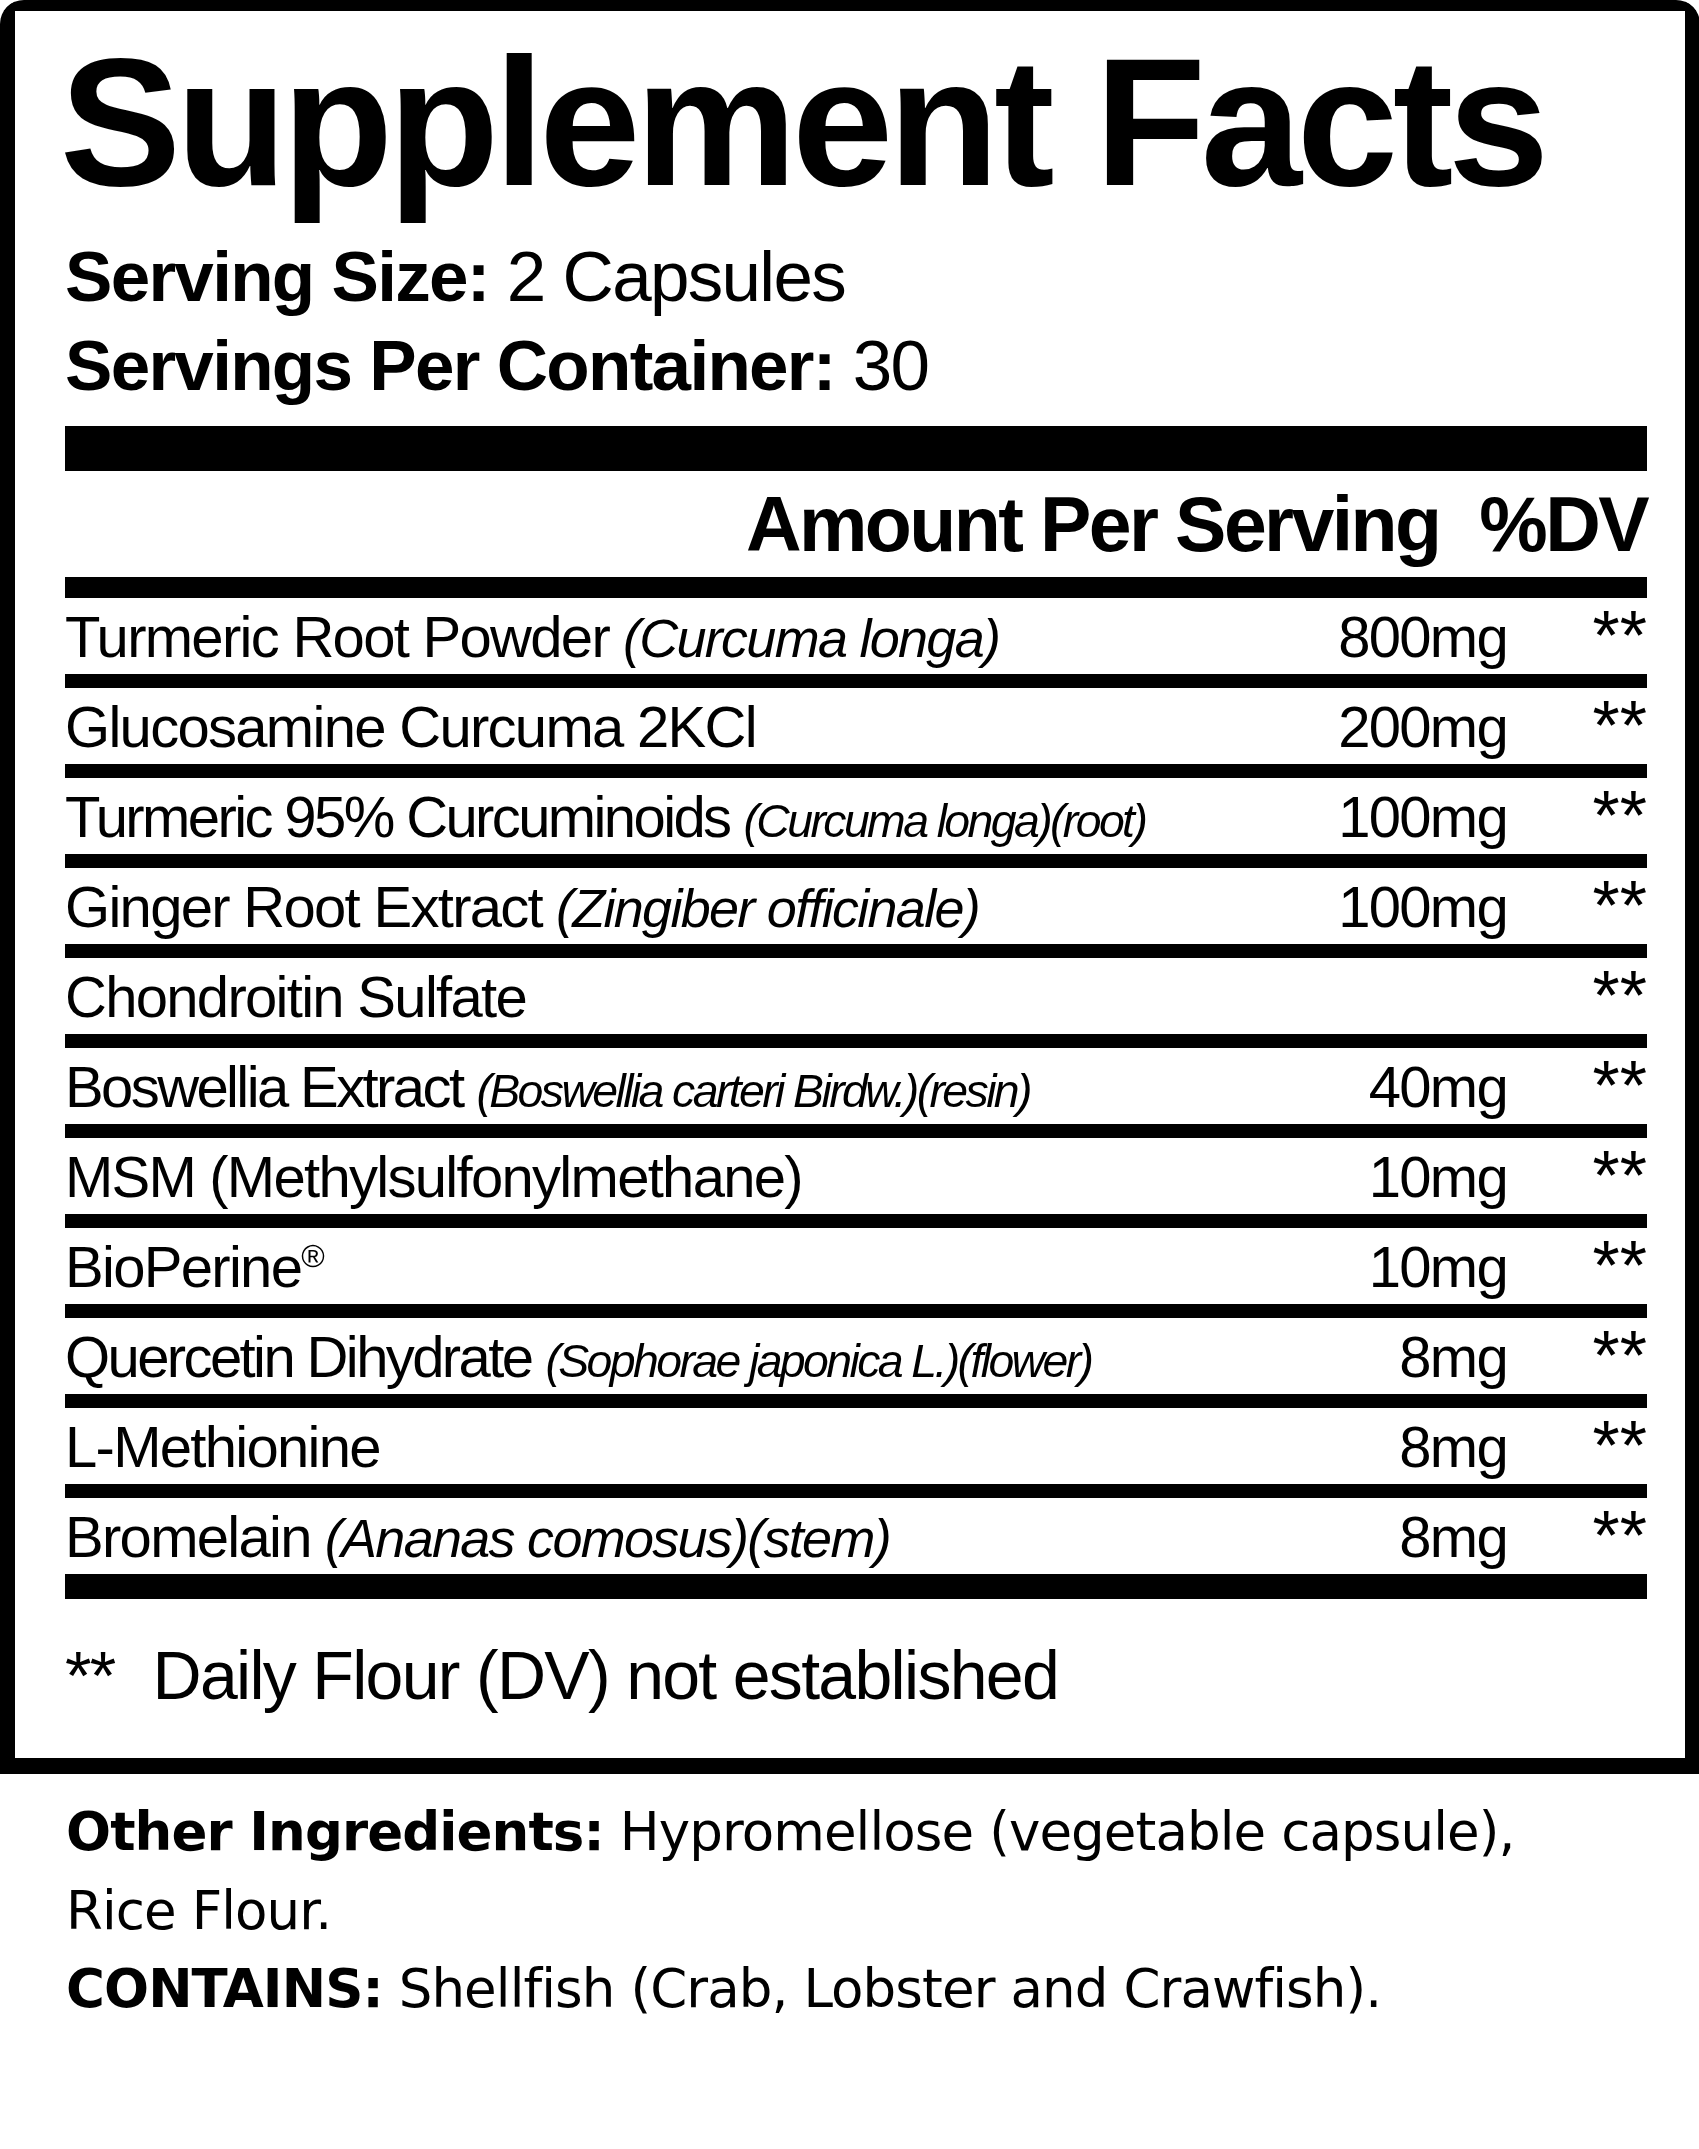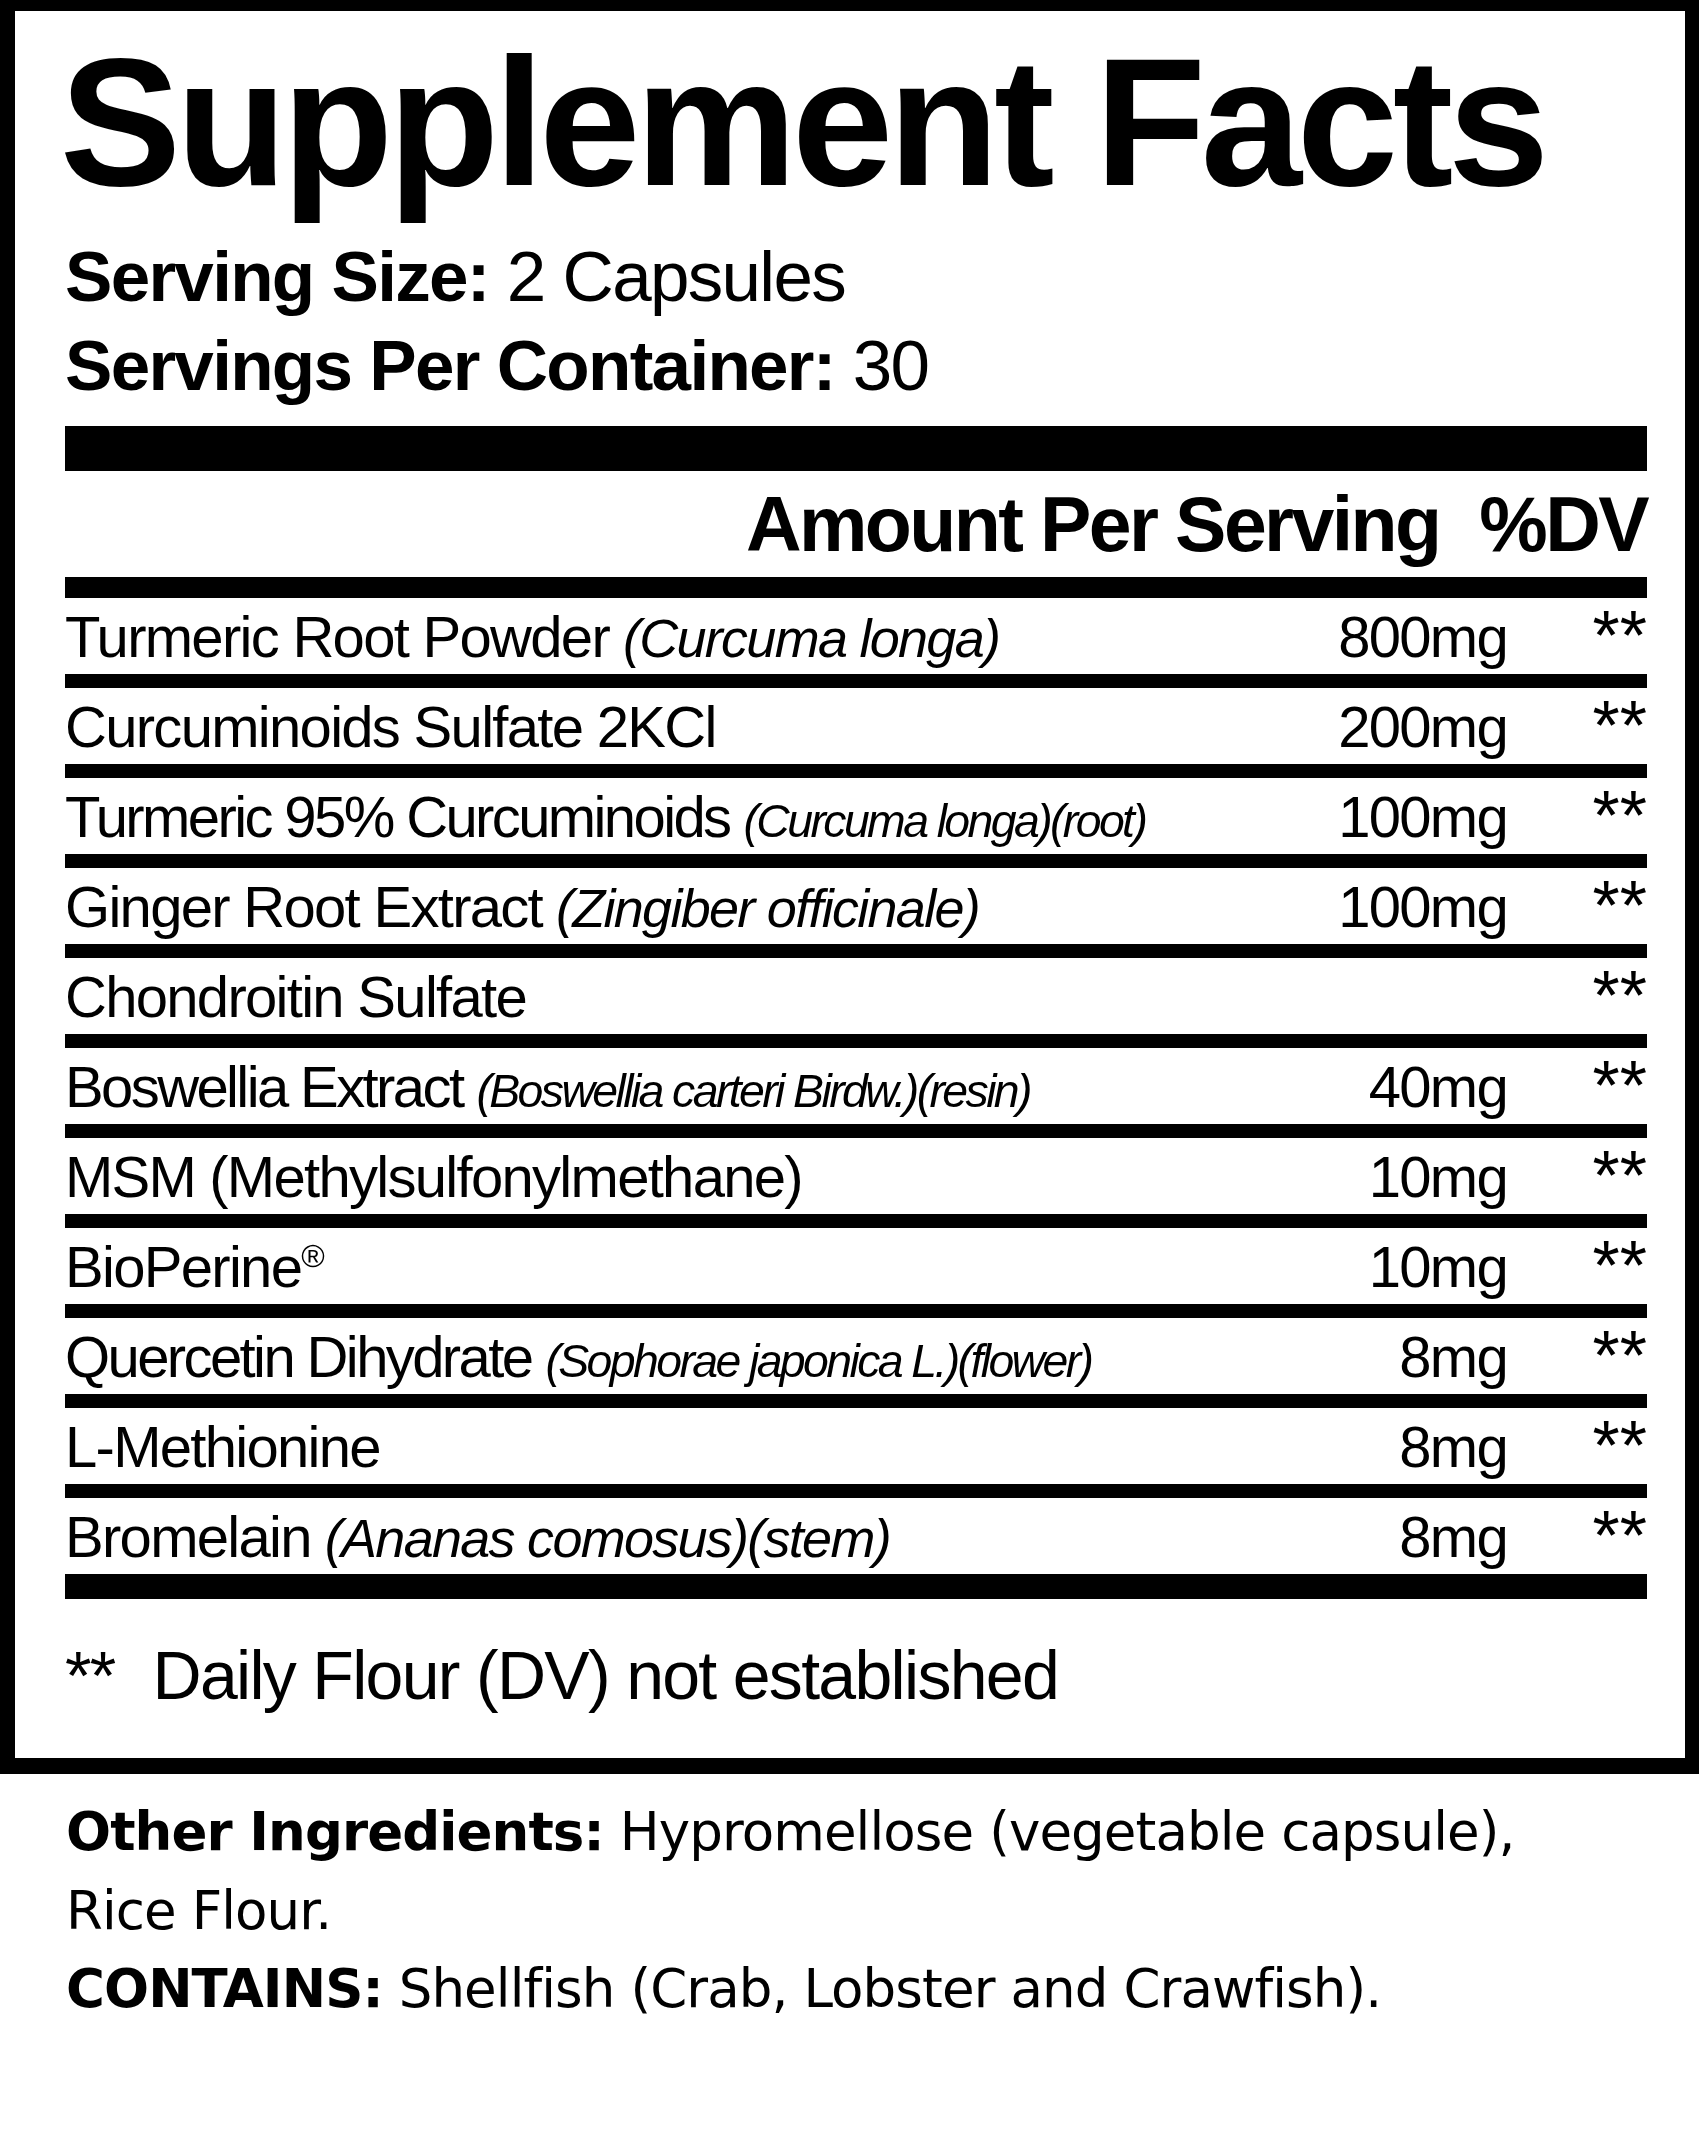--- a/index.html
+++ b/index.html
@@ -1,18 +1,18 @@
 <!DOCTYPE html>
 <html style="font-size:14px"><head>
 <meta charset="utf-8">
 <style>
   html,body { margin:0; padding:0; background:#ffffff; }
   .panel {
     position:relative; width:1700px; height:2149px; background:#fff;
-    font-family:"Liberation Sans", sans-serif; color:#000; overflow:hidden;
+    font-family:"Liberation Sans", sans-serif; color:#000; overflow:hidden;border-radius:24px;
   }
   .facts-box {
     box-sizing:border-box;
     border-top:11.4px solid #000; border-left:15.7px solid #000; border-right:15.7px solid #000;
     padding:0 38px 0 50px;
   }
   .title {
     font-size:182px; font-weight:bold; line-height:0.97;
     letter-spacing:-5.2px; margin:23px 0 0 -5.2px; white-space:nowrap;
   }
@@ -70,21 +70,21 @@
     <div class="bar bar-med"></div>
 
     <div class="row">
       <span class="name"><span>Turmeric Root Powder</span><i class="latin">(Curcuma longa)</i></span>
       <span class="amt">800mg</span>
       <span class="dv">**</span>
     </div>
     <div class="sep"></div>
 
     <div class="row">
-      <span class="name"><span>Curcuminoids Sulfate 2KCl</span><i class="latin"></i></span>
+      <span class="name"><span>Glucosamine Curcuma 2KCl</span><i class="latin"></i></span>
       <span class="amt">200mg</span>
       <span class="dv">**</span>
     </div>
     <div class="sep"></div>
 
     <div class="row compact">
       <span class="name"><span>Turmeric 95% Curcuminoids</span><i class="latin">(Curcuma longa)(root)</i></span>
       <span class="amt">100mg</span>
       <span class="dv">**</span>
     </div>

